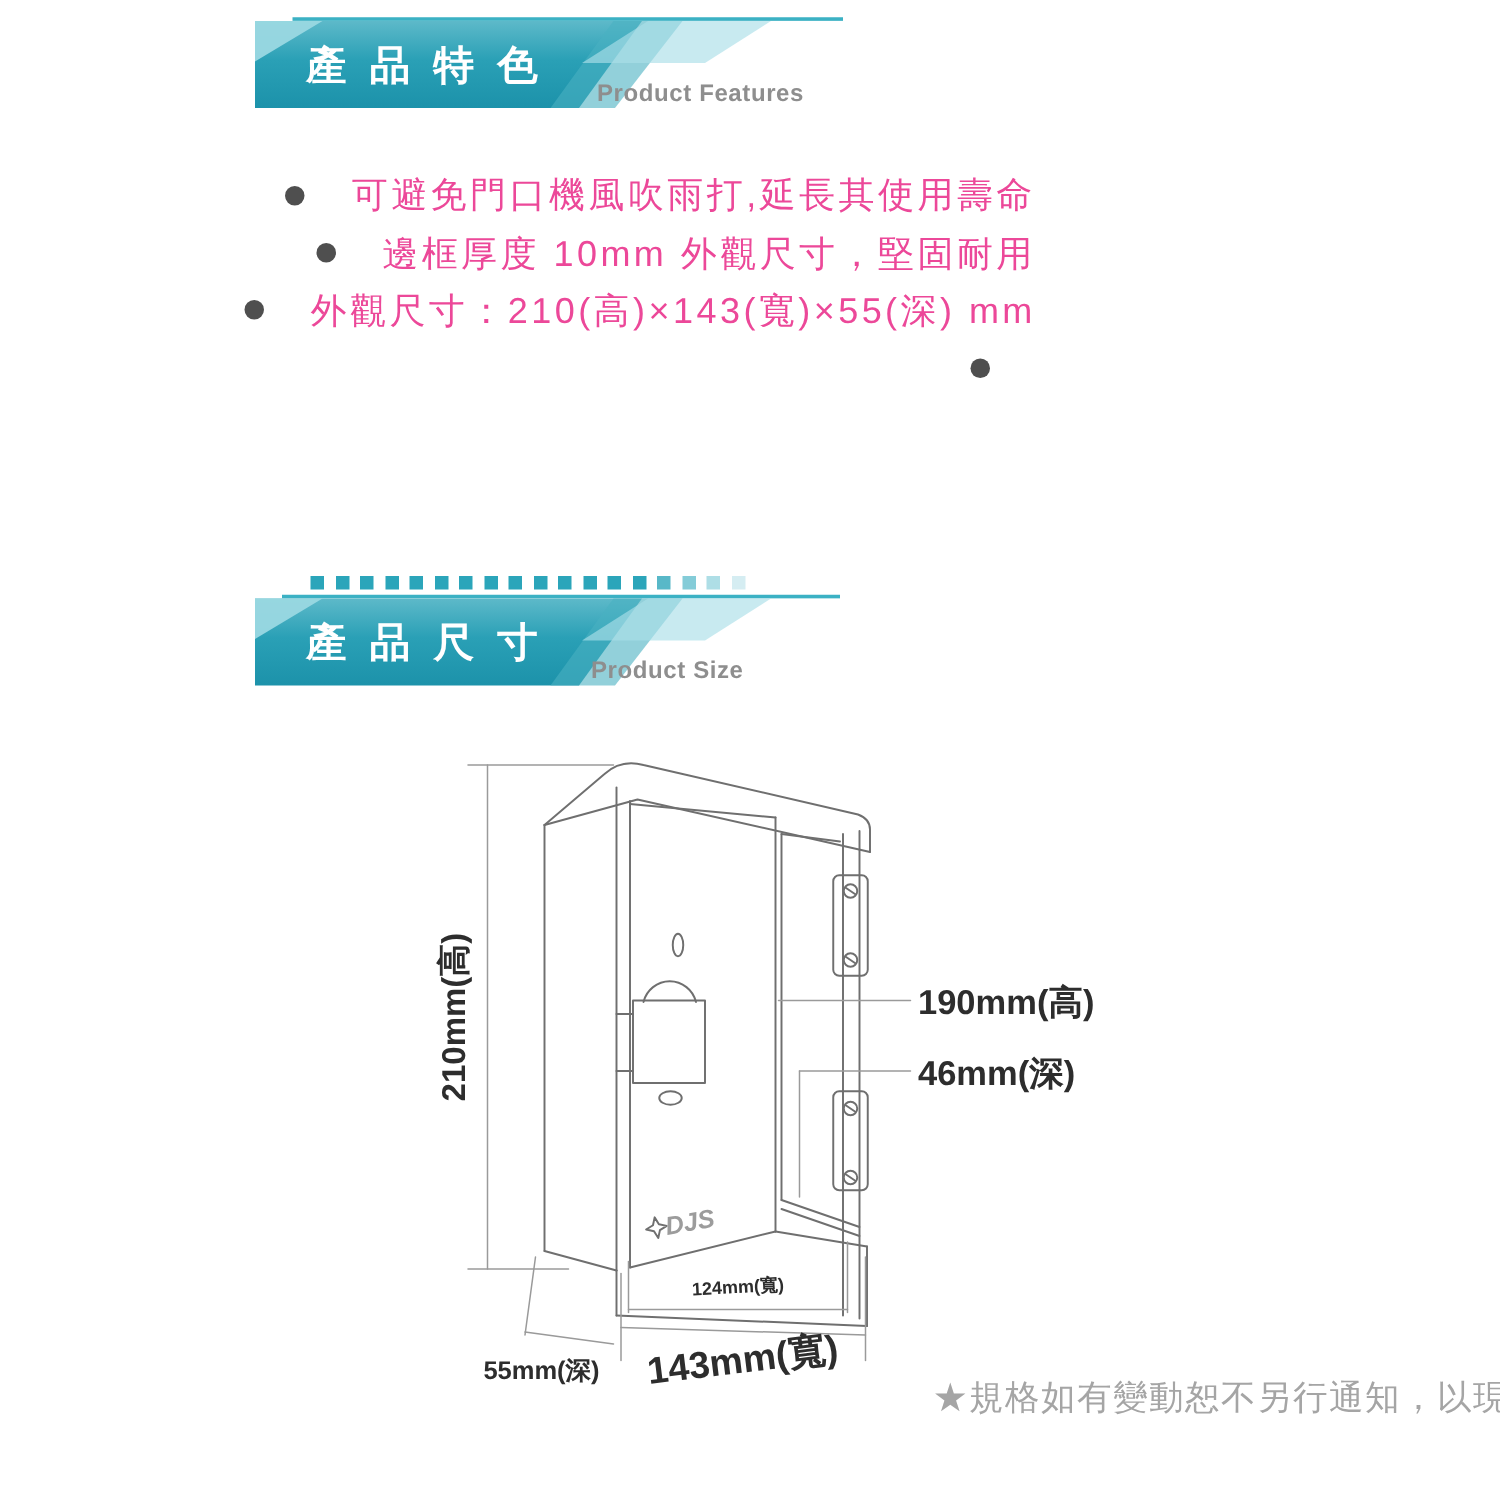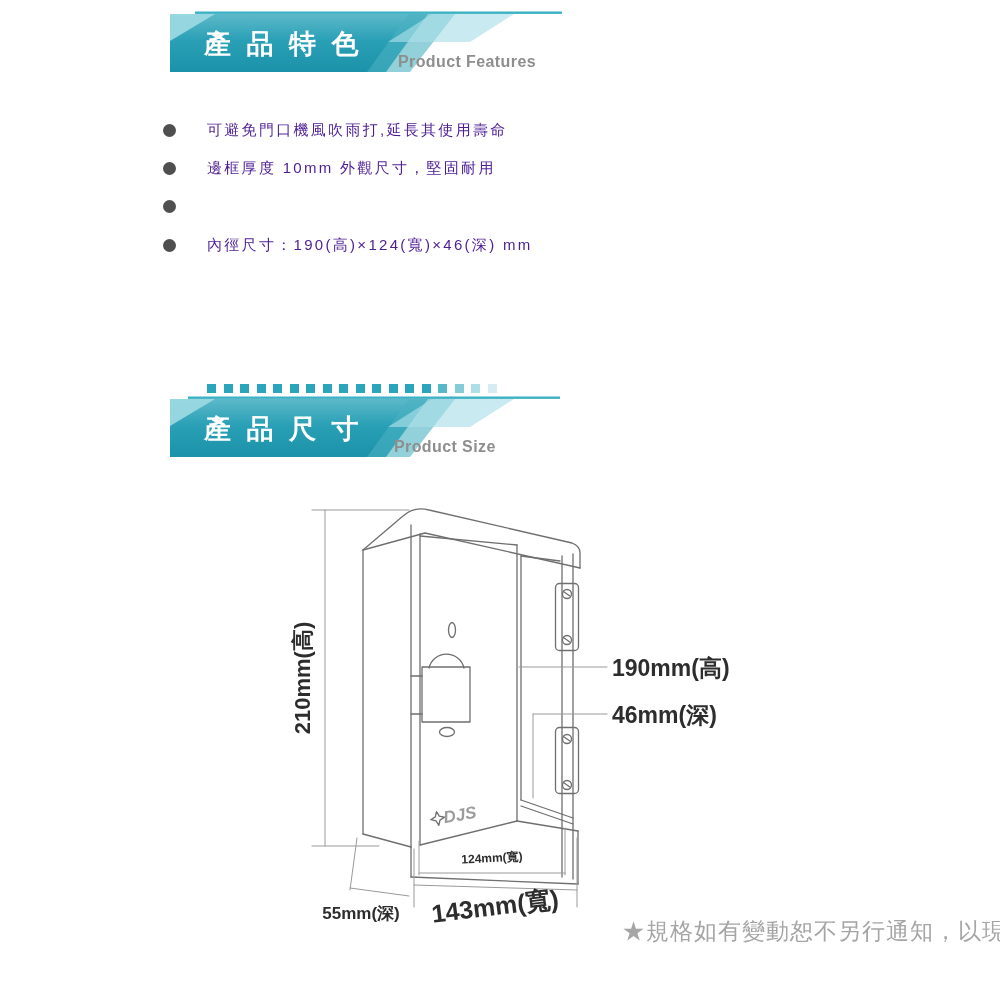--- a/index.html
+++ b/index.html
@@ -20,21 +20,21 @@
   .dots i:nth-child(-n+14){background:#2ba5ba;}
   .dots i:nth-child(15){background:#58b8c8;}
   .dots i:nth-child(16){background:#84ccd8;}
   .dots i:nth-child(17){background:#aedee6;}
   .dots i:nth-child(18){background:#d5edf2;}
 
   
   .feature-list{position:absolute;left:163px;top:111px;list-style:none;margin:0;padding:0;}
   .feature-list li{
     height:38.4px;display:flex;align-items:center;
-    font-size:15px;letter-spacing:2.3px;color:#4c1d95;white-space:nowrap;
+    font-size:24px;letter-spacing:2.3px;color:#ec4899;white-space:nowrap;justify-content:flex-end;
   }
   .feature-list .dot{
     flex:0 0 auto;width:13px;height:13px;border-radius:50%;
     background:#4f4f4f;margin-right:31px;
   }
 
   
   .diagram-svg{position:absolute;left:260px;top:470px;width:740px;height:480px;}
   .diagram-svg path,.diagram-svg line,.diagram-svg rect.plate,.diagram-svg circle,.diagram-svg ellipse{
     fill:none;stroke:#6f6f6f;stroke-width:1.3;stroke-linecap:round;stroke-linejoin:round;
@@ -74,24 +74,24 @@
   <li>
     <span class="dot"></span>
     <span>可避免門口機風吹雨打,延長其使用壽命</span>
   </li>
   <li>
     <span class="dot"></span>
     <span>邊框厚度 10mm 外觀尺寸，堅固耐用</span>
   </li>
   <li>
     <span class="dot"></span>
-  </li>
-  <li>
-    <span class="dot"></span>
-    <span>內徑尺寸：190(高)×124(寬)×46(深) mm</span>
+    <span>外觀尺寸：210(高)×143(寬)×55(深) mm</span>
+  </li>
+  <li>
+    <span class="dot"></span>
   </li>
 </ul>
 
 <div class="dots">
   <i></i>
     <i></i>
     <i></i>
     <i></i>
     <i></i>
     <i></i>

